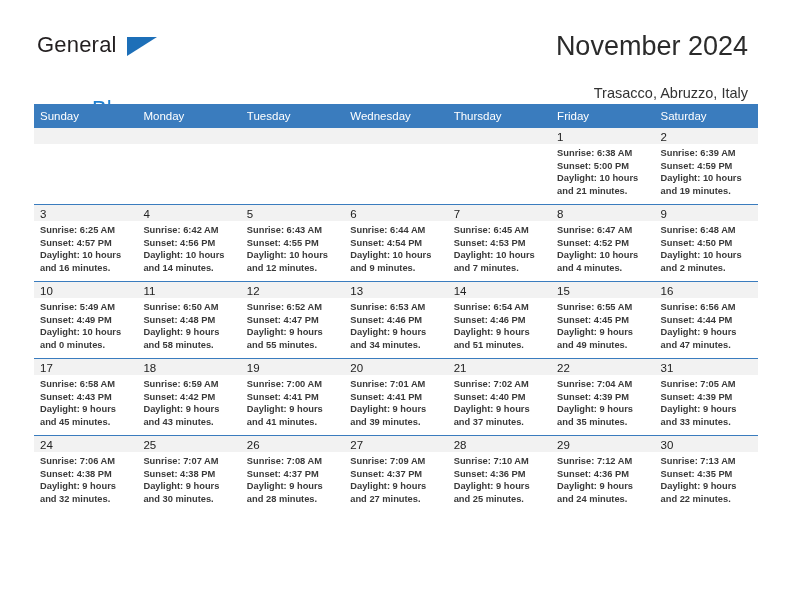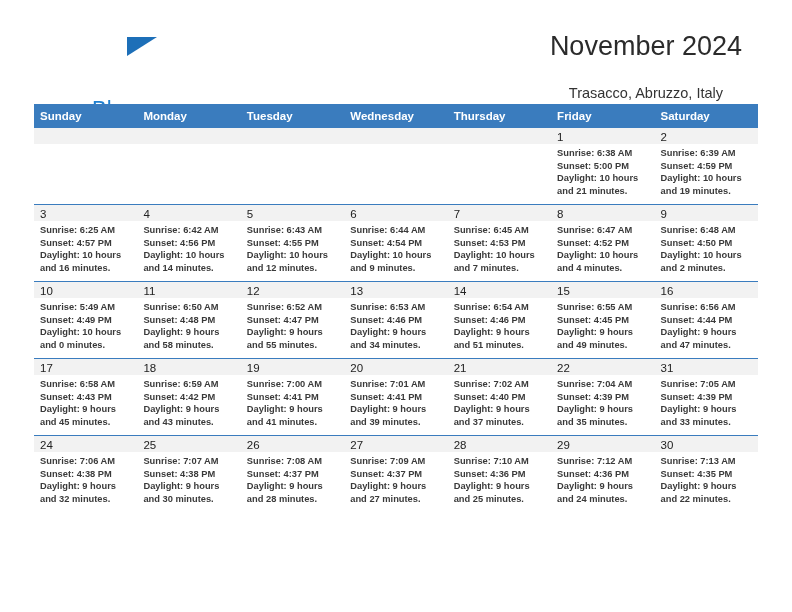--- a/index.html
+++ b/index.html
@@ -62,23 +62,23 @@
     top: 22px;
     font-size: 22px;
     letter-spacing: 0.2px;
     color: #1d7fd0;
     font-family: "Liberation Sans", sans-serif;
     margin-top: 44px;
   }
 
   .title-block {
     position: absolute;
-    right: 16px;
+    right: 10px;
     top: 0;
-    text-align: center;
+    text-align: right;
   }
   .cal-title {
     font-size: 27px;
     color: #2b2b2b;
     font-weight: normal;
     line-height: 32px;
     white-space: nowrap;
   }
   .cal-subtitle {
     margin-top: 22px;
@@ -95,21 +95,21 @@
     top: 104px;
     width: 724px;
     border-collapse: collapse;
     table-layout: fixed;
   }
 
   .calendar th {
     background: #3a7cbe;
     color: #ffffff;
     font-size: 11.5px;
-    font-weight: bold;
+    font-weight: normal;
     text-align: left;
     padding: 5px 0 6px 6px;
     height: 13px;
     border: none;
   }
 
   .calendar td {
     vertical-align: top;
     padding: 0;
     border: none;
@@ -149,20 +149,21 @@
   }
 </style>
 </head>
 <body>
 
 <div class="page">
 
   <div class="header">
 
     <div class="brand">
+      <span class="brand-general">General</span>
       <span class="brand-triangle"></span>
       <span class="brand-blue">Blue</span>
     </div>
 
     <div class="title-block">
       <div class="cal-title">November 2024</div>
       <div class="cal-subtitle">Trasacco, Abruzzo, Italy</div>
     </div>
 
   </div>

